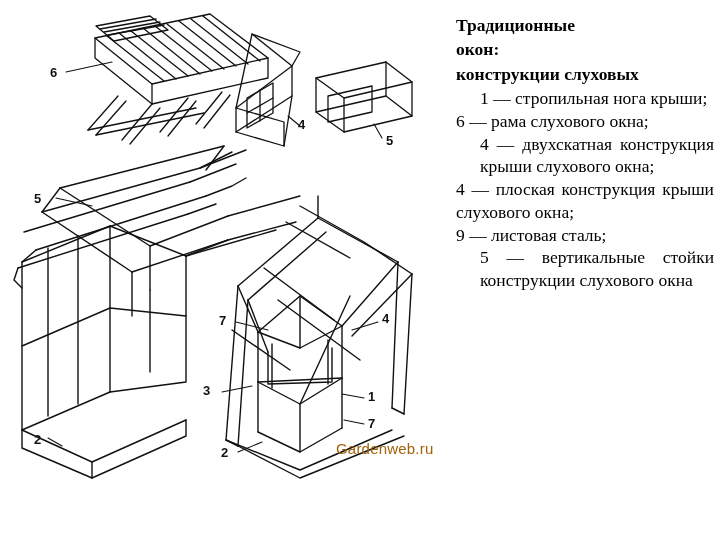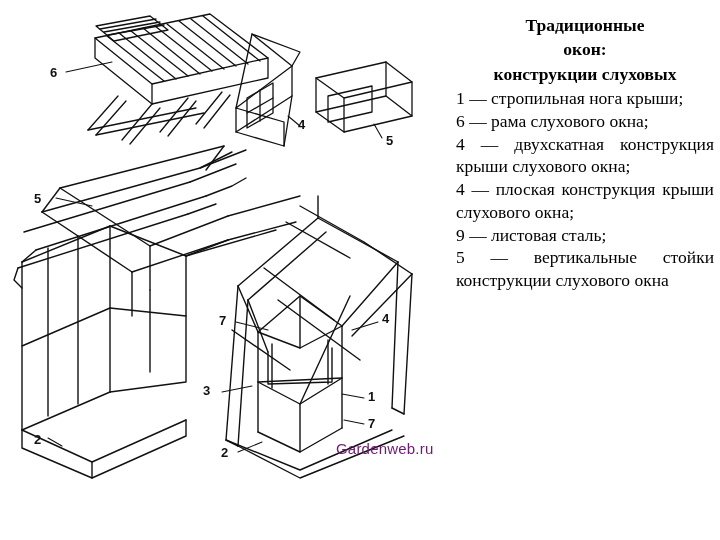--- a/index.html
+++ b/index.html
@@ -31,52 +31,53 @@
     font-size: 13px;
     font-weight: bold;
     fill: #111111;
   }
   .wm {
     position: absolute;
     left: 336px;
     top: 440px;
     font-family: "Liberation Sans", sans-serif;
     font-size: 15px;
-    color: #701a75;
+    color: #a16207;
     letter-spacing: 0.2px;
     user-select: none;
   }
   
   #caption {
     position: absolute;
     left: 452px;
     top: 0;
     width: 268px;
     height: 540px;
     padding: 14px 6px 0 4px;
     box-sizing: border-box;
     color: #000000;
   }
   #caption .title {
     font-size: 17.5px;
     font-weight: bold;
-    text-align: center;
+    text-align: left;
     line-height: 1.28;
     margin: 0 0 2px 0;
   }
   #caption .line {
     font-size: 17.5px;
     line-height: 1.3;
     text-align: justify;
     text-align-last: left;
     margin: 0;
     hyphens: none;
   }
   #caption .line.just {
     text-align: justify;
+    margin-left: 24px;
   }
 </style>
 </head>
 <body>
 
 <div id="page">
 
   <div id="illustration">
     <svg width="452" height="540" viewBox="0 0 452 540" xmlns="http://www.w3.org/2000/svg">
       <g fill="none" stroke="#111111" stroke-width="1.4" stroke-linecap="round" stroke-linejoin="round">

